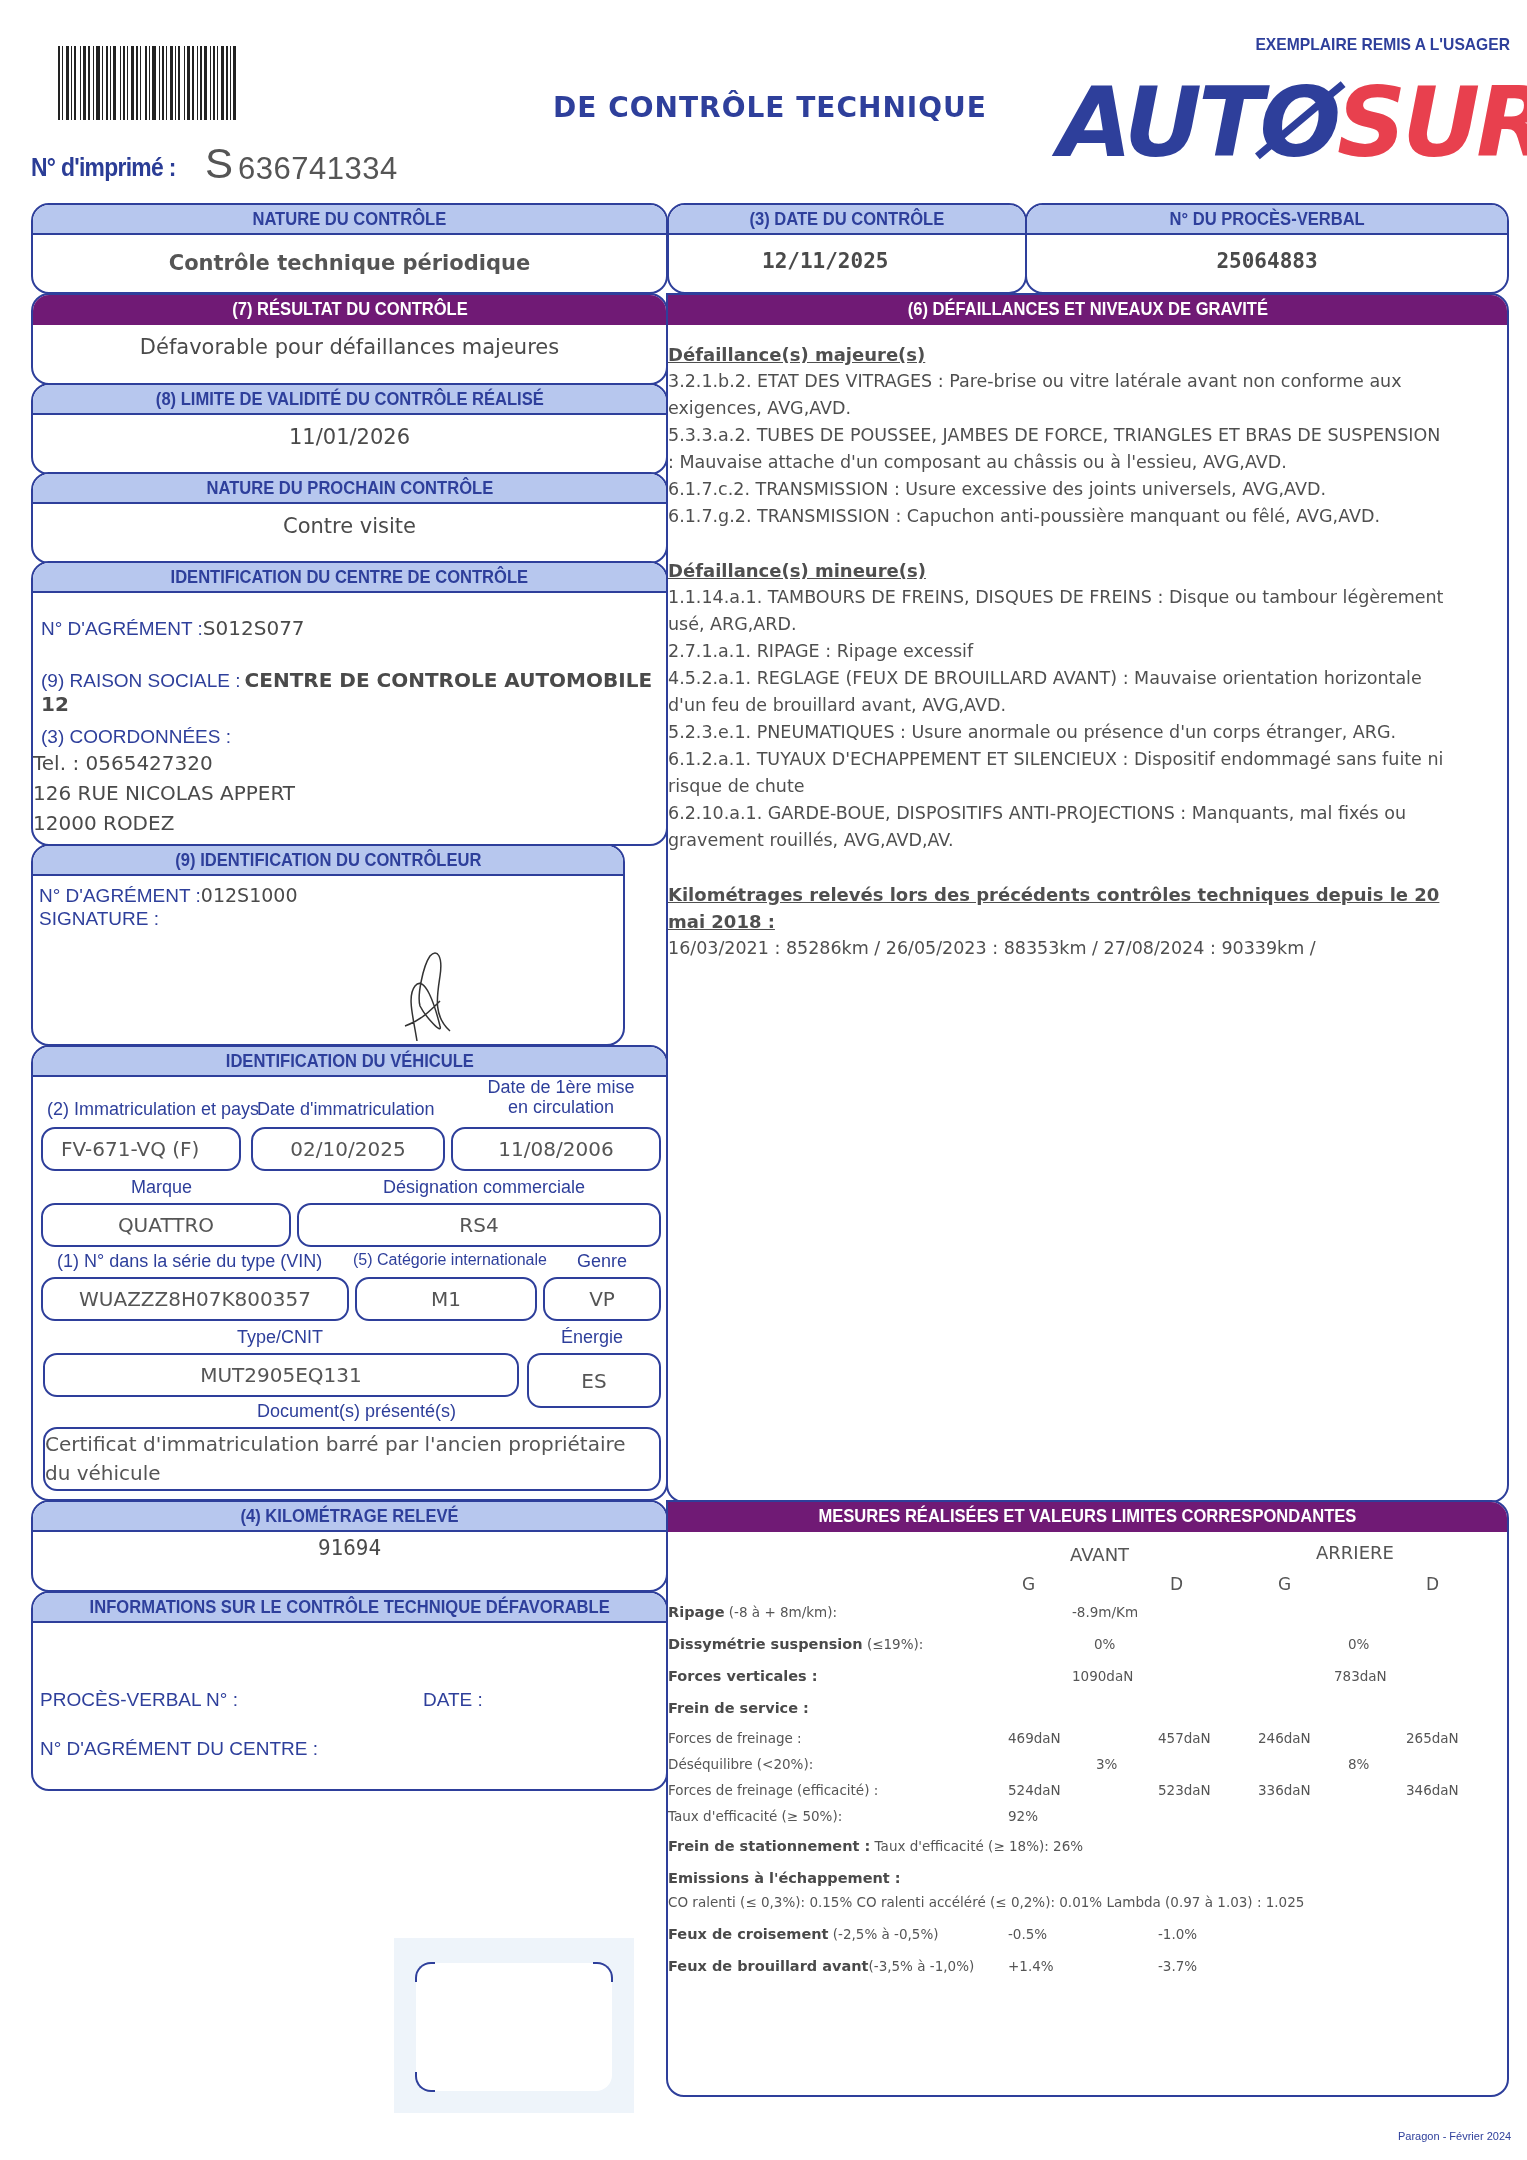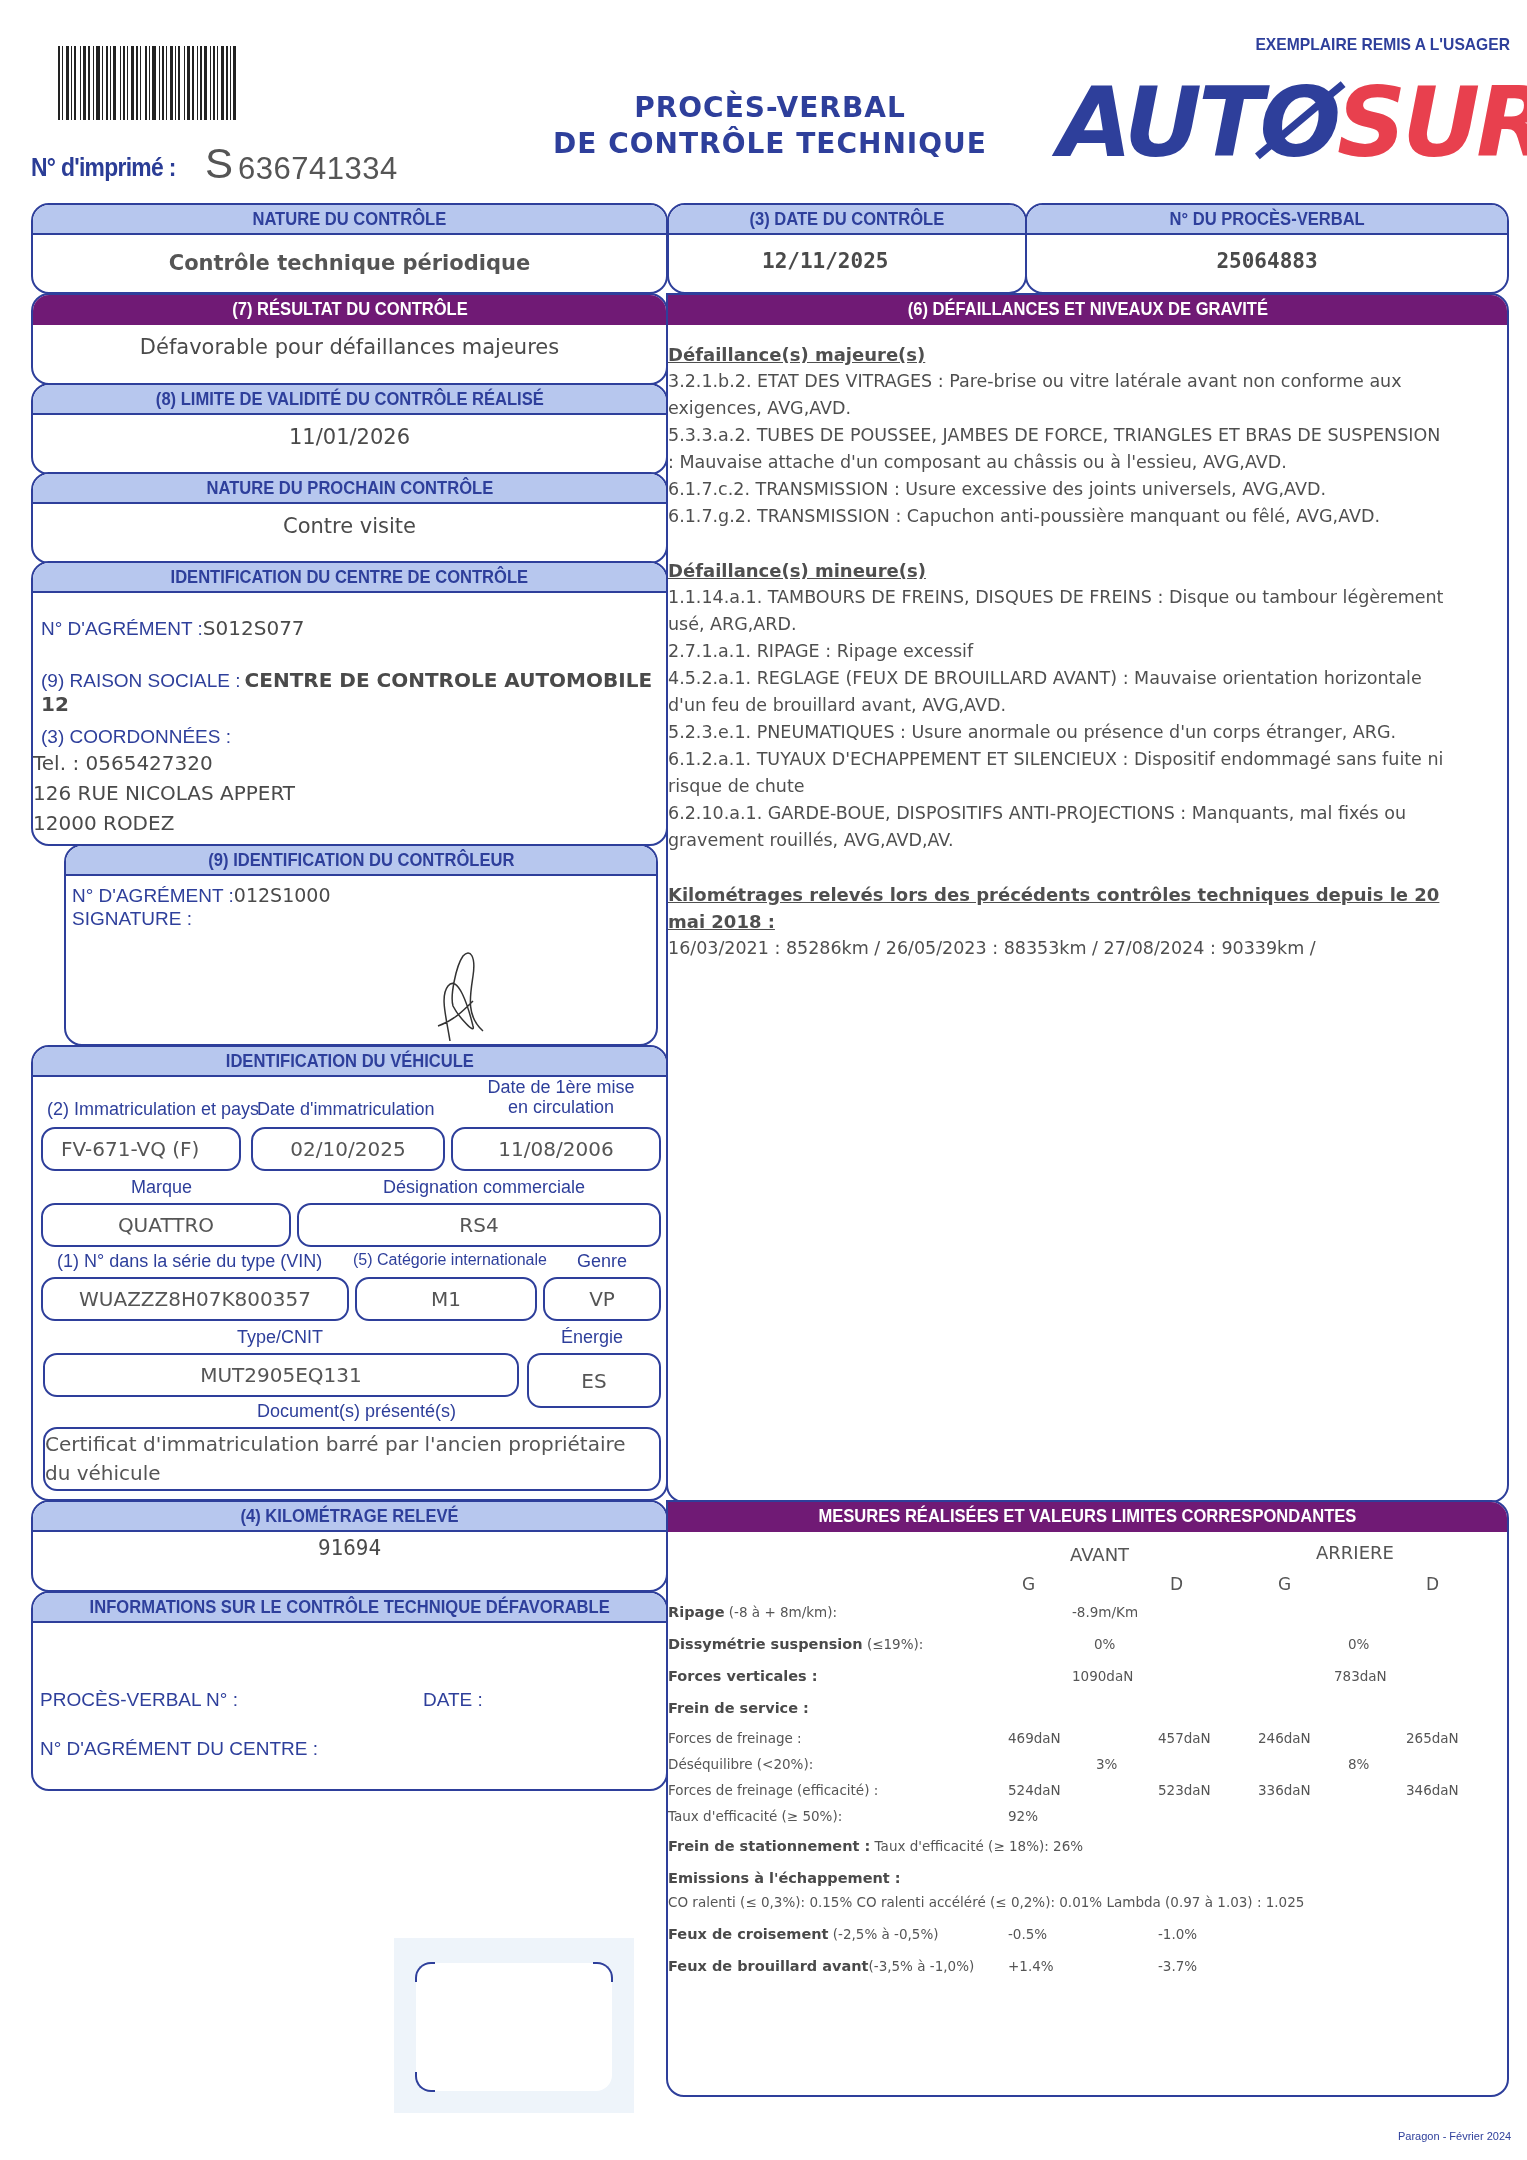--- a/index.html
+++ b/index.html
@@ -88,21 +88,20 @@
     <span style="width:2px;margin-right:2px"></span>
     <span style="width:1px;margin-right:2px"></span>
     <span style="width:3px"></span>
 </div>
 
 <div class="abs imprime-label">N° d'imprimé :</div>
 <div class="abs imprime-s">S</div>
 <div class="abs imprime-num">636741334</div>
 
 <div class="abs title">
-  <div>PROCÈS-VERBAL</div>
   <div>DE CONTRÔLE TECHNIQUE</div>
 </div>
 
 <div class="abs exemplaire">EXEMPLAIRE REMIS A L'USAGER</div>
 
 <div class="abs logo">
   <span class="auto">AUT</span><span class="o"><span style="color:#2e3f9b">Ø</span></span><span class="sur">SUR</span>
 </div>
 
 <div class="box" style="left:31px;top:203px;width:637px;height:91px;">
@@ -144,21 +143,21 @@
     <span class="lbl">(9) RAISON SOCIALE :</span><span class="gray" style="font-size:20px;font-weight:bold;margin-left:4px;">CENTRE DE CONTROLE AUTOMOBILE 12</span>
   </div>
   <div class="abs lbl" style="left:8px;top:163px;">(3) COORDONNÉES :</div>
   <div class="abs gray" style="left:0px;top:185px;font-size:20px;line-height:30px;">
     <div>Tel. : 0565427320</div>
     <div>126 RUE NICOLAS APPERT</div>
     <div>12000 RODEZ</div>
   </div>
 </div>
 
-<div class="box" style="left:31px;top:844px;width:594px;height:202px;margin-left:33px;">
+<div class="box" style="left:31px;top:844px;width:594px;height:202px;">
   <div class="hd"><span>(9) IDENTIFICATION DU CONTRÔLEUR</span></div>
   <div class="abs" style="left:6px;top:38px;">
     <span class="lbl">N° D'AGRÉMENT :</span><span class="gray mono" style="font-size:19px;">012S1000</span>
   </div>
   <div class="abs lbl" style="left:6px;top:62px;">SIGNATURE :</div>
   <svg class="abs" style="left:362px;top:100px;" width="70" height="100" viewBox="0 0 70 100">
     <path d="M22 95 C18 70 12 50 20 40 C30 28 40 60 45 80 C48 90 30 70 25 60 C22 50 28 20 35 10 C42 2 48 10 45 30 C42 50 38 70 55 85 M10 80 C25 75 35 65 45 55" fill="none" stroke="#333" stroke-width="1.5"></path>
   </svg>
 </div>
 

